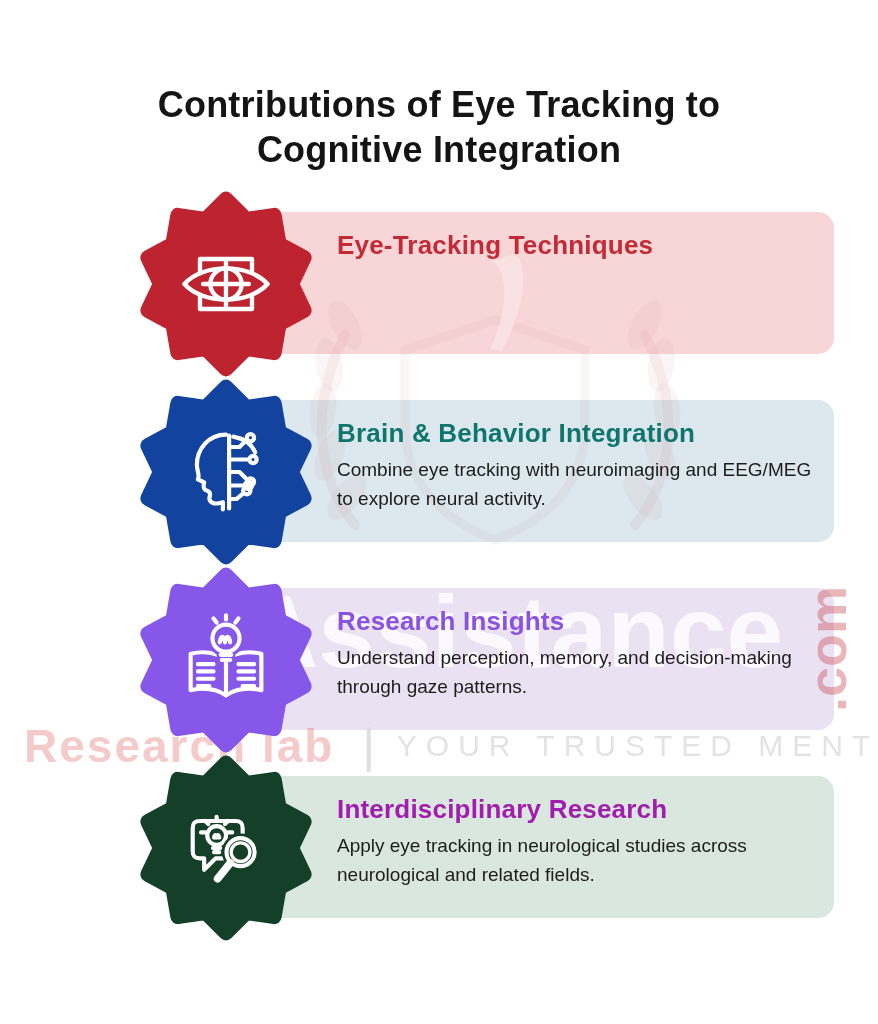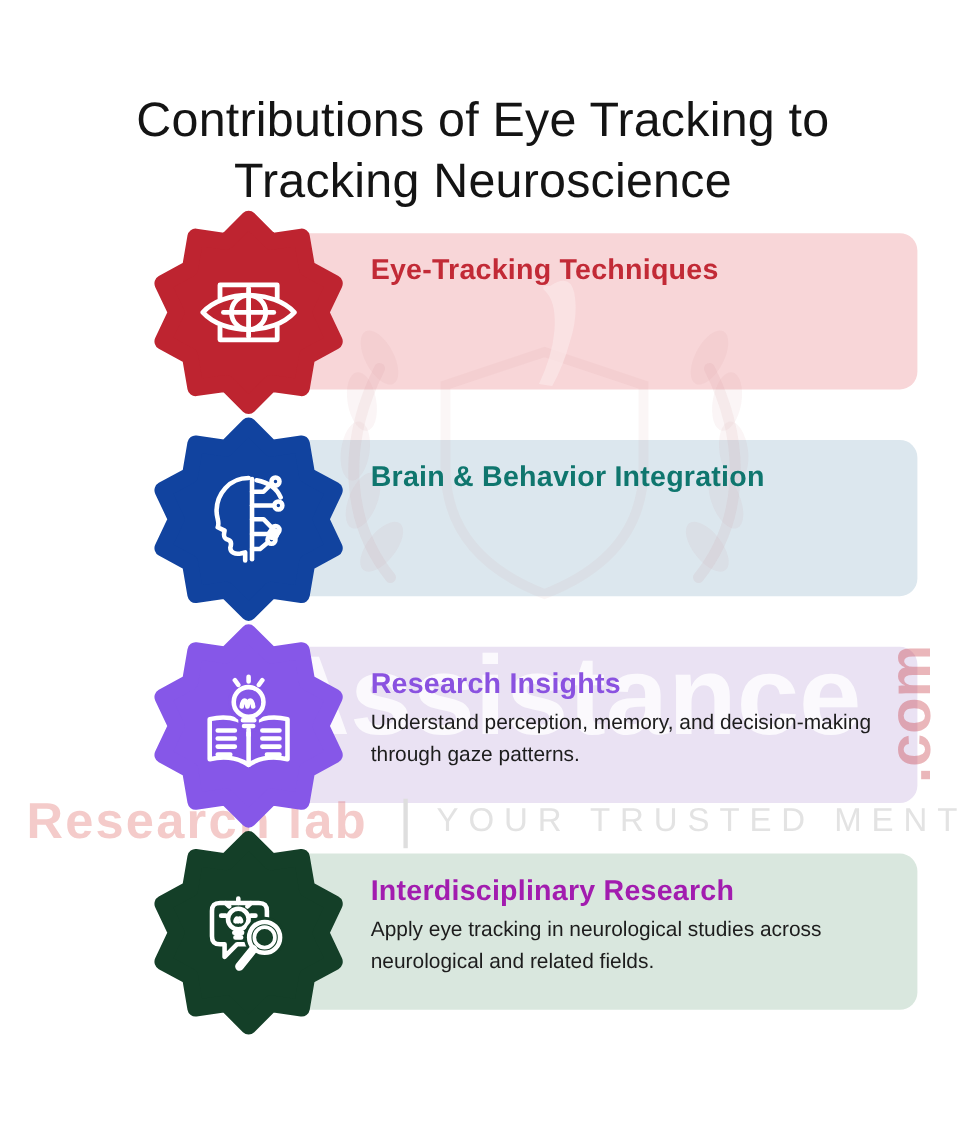--- a/index.html
+++ b/index.html
@@ -1,20 +1,20 @@
 <!DOCTYPE html>
 <html><head>
 <meta charset="utf-8">
 <style>
   html,body{margin:0;padding:0;background:#ffffff;}
   body{width:878px;height:1024px;font-family:"Liberation Sans", sans-serif;}
   .canvas{position:relative;width:878px;height:1024px;background:#ffffff;overflow:hidden;}
 
   .main-title{position:absolute;top:82px;left:0;width:878px;margin:0;text-align:center;
-    font-size:44px;line-height:1.26;font-weight:400;color:#141414;letter-spacing:0.2px;z-index:4;}
+    font-size:36px;line-height:1.26;font-weight:700;color:#141414;letter-spacing:0.2px;z-index:4;}
   .main-title span{display:block;}
 
   
   .crest{position:absolute;left:285px;top:225px;z-index:2;opacity:0.45;}
 
   
   .wm-brand{position:absolute;left:16px;top:574px;width:810px;z-index:3;
     font-size:102px;font-weight:800;letter-spacing:0px;color:rgba(255,255,255,0.8);white-space:nowrap;}
   .wm-com{position:absolute;left:745px;top:620px;width:160px;height:58px;z-index:3;
     transform:rotate(-90deg);text-align:center;font-size:54px;font-weight:800;
@@ -35,21 +35,21 @@
   .badge .star{position:absolute;inset:0;width:100%;height:100%;}
   .badge .ic{position:absolute;left:40px;top:43px;width:104px;height:104px;}
 </style>
 </head>
 <body>
 
 <div class="canvas">
 
   <h1 class="main-title">
     <span>Contributions of Eye Tracking to</span>
-    <span>Tracking Neuroscience</span>
+    <span>Cognitive Integration</span>
   </h1>
 
   <svg class="crest" width="420" height="350" viewBox="0 0 420 350">
     <g fill="none" stroke="rgba(190,110,115,0.20)" stroke-width="10" stroke-linecap="round">
       <path d="M70 300 C 30 250, 25 180, 60 110"></path>
       <path d="M350 300 C 390 250, 395 180, 360 110"></path>
     </g>
     <g fill="rgba(195,120,125,0.16)">
       <ellipse cx="62" cy="272" rx="13" ry="27" transform="rotate(38 62 272)"></ellipse>
       <ellipse cx="45" cy="230" rx="13" ry="27" transform="rotate(22 45 230)"></ellipse>
@@ -93,20 +93,21 @@
           <path d="M28 50 H72"></path>
         </g>
       </svg>
     </div>
   </section>
 
   <section class="row row-1">
     <div class="card" style="background-color: rgb(220, 231, 238);"></div>
     <div class="stext">
       <h2 style="color: #0f766e;">Brain &amp; Behavior Integration</h2>
+      <p>Combine eye tracking with neuroimaging and EEG/MEG to explore neural activity.</p>
     </div>
     <div class="badge">
       <svg class="star" viewBox="-6 -6 112 112" preserveAspectRatio="none">
         <polygon points="50,0 62.4,12 79.4,9.6 82.4,26.5 97.6,34.5 90,50 97.6,65.5 82.4,73.5 79.4,90.4 62.4,88 50,100 37.6,88 20.6,90.4 17.6,73.5 2.4,65.5 10,50 2.4,34.5 17.6,26.5 20.6,9.6 37.6,12" stroke-linejoin="round" stroke-width="9" fill="#11439f" stroke="#11439f"></polygon>
       </svg>
       <svg class="ic" viewBox="0 0 100 100">
         <g fill="none" stroke="#ffffff" stroke-width="4" stroke-linecap="round" stroke-linejoin="round">
           <path d="M50 14 C 33 14, 22 28, 22 43 C 22 49, 25 53, 23 57 L 29 60 C 28 64, 28 67, 32 68 C 35 69, 35 72, 34 75 C 34 79, 38 81, 43 80 L 47 79 L 47 86"></path>
           <path d="M53 15 V 85"></path>
           <path d="M57 16 C 68 18, 75 24, 78 31"></path>

